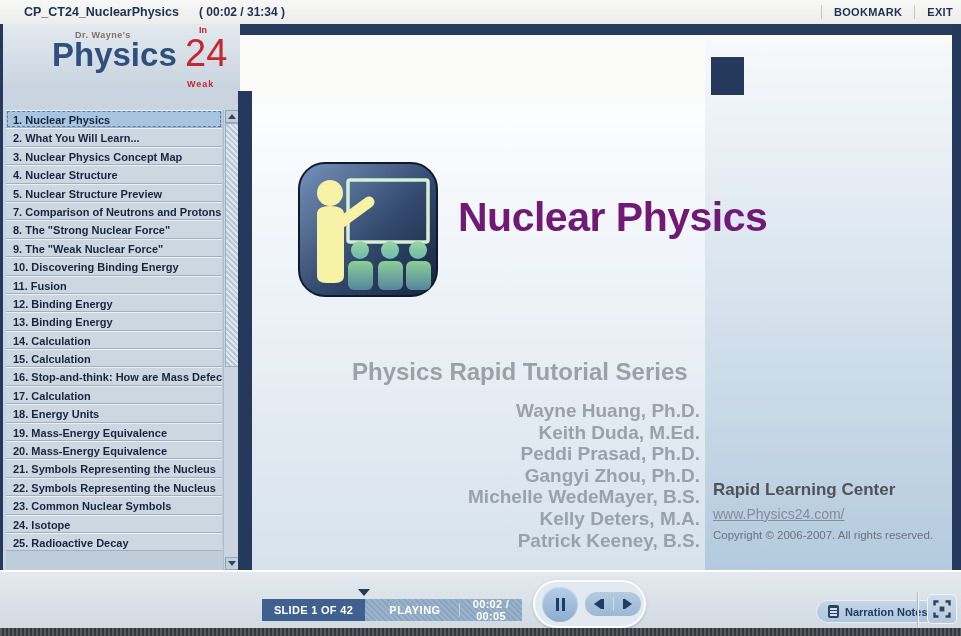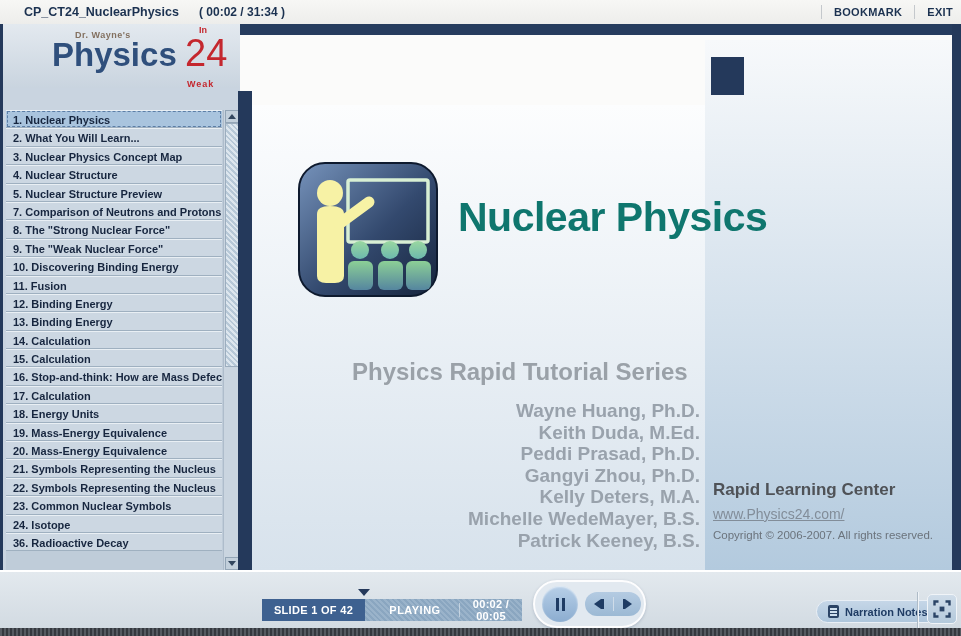--- a/index.html
+++ b/index.html
@@ -65,21 +65,21 @@
   .right-column{position:absolute;left:705px;top:40px;width:247px;height:530px;
     background:linear-gradient(#f7f9fb,#b3cade);}
   .decor-box{position:absolute;left:711px;top:57px;width:33px;height:38px;background:#24395b;}
   .stage-left{position:absolute;left:252px;top:105px;width:453px;height:465px;
     background:linear-gradient(#fcfdfe,#d7e2ec);}
   .navy-strip-left{position:absolute;left:238px;top:91px;width:14px;height:479px;background:#24395b;}
   .navy-strip-right{position:absolute;left:952px;top:24px;width:9px;height:546px;background:#24395b;}
 
   .slide-icon{position:absolute;left:298px;top:162px;width:140px;height:135px;}
   .slide-title{position:absolute;left:458px;top:194px;font-size:41px;font-weight:bold;
-    color:#0f766e;letter-spacing:-.5px;white-space:nowrap;}
+    color:#701a75;letter-spacing:-.5px;white-space:nowrap;}
   .slide-subtitle{position:absolute;left:352px;top:358px;font-size:24px;font-weight:bold;
     color:#9aa1a8;white-space:nowrap;}
   .authors{position:absolute;left:340px;top:400px;width:360px;text-align:right;
     font-size:19px;font-weight:bold;color:#99a2ac;line-height:21.6px;}
   .org-name{position:absolute;left:713px;top:480px;font-size:17px;font-weight:bold;color:#4f5257;}
   .org-link{position:absolute;left:713px;top:506px;font-size:14px;color:#828d99;
     text-decoration:underline;cursor:pointer;}
   .org-copyright{position:absolute;left:713px;top:529px;font-size:11.5px;color:#6b737c;}
 
   
@@ -175,21 +175,21 @@
         <div class="toc-item">15. Calculation</div>
         <div class="toc-item">16. Stop-and-think: How are Mass Defect and B</div>
         <div class="toc-item">17. Calculation</div>
         <div class="toc-item">18. Energy Units</div>
         <div class="toc-item">19. Mass-Energy Equivalence</div>
         <div class="toc-item">20. Mass-Energy Equivalence</div>
         <div class="toc-item">21. Symbols Representing the Nucleus</div>
         <div class="toc-item">22. Symbols Representing the Nucleus</div>
         <div class="toc-item">23. Common Nuclear Symbols</div>
         <div class="toc-item">24. Isotope</div>
-        <div class="toc-item">36. Radioactive Decay</div>
+        <div class="toc-item">25. Radioactive Decay</div>
       </div>
       <div class="toc-scroll">
         <div class="scroll-btn scroll-up">
           <div class="tri-up"></div>
         </div>
         <div class="scroll-thumb"></div>
         <div class="scroll-btn scroll-down">
           <div class="tri-down"></div>
         </div>
       </div>
@@ -233,22 +233,22 @@
     <rect x="108" y="99" width="25" height="29" rx="6" fill="url(#audBody)"></rect>
   </svg>
 
   <div class="slide-title">Nuclear Physics</div>
   <div class="slide-subtitle">Physics Rapid Tutorial Series</div>
   <div class="authors">
     <div>Wayne Huang, Ph.D.</div>
     <div>Keith Duda, M.Ed.</div>
     <div>Peddi Prasad, Ph.D.</div>
     <div>Gangyi Zhou, Ph.D.</div>
+    <div>Michelle WedeMayer, B.S.</div>
     <div>Kelly Deters, M.A.</div>
-    <div>Michelle WedeMayer, B.S.</div>
     <div>Patrick Keeney, B.S.</div>
   </div>
   <div class="org-name">Rapid Learning Center</div>
   <div class="org-link">www.Physics24.com/</div>
   <div class="org-copyright">Copyright © 2006-2007. All rights reserved.</div>
 
   <div class="bottom-bar">
     <div class="progress-bar">
       <div class="seg-dark">SLIDE 1 OF 42</div>
       <div class="seg-light">

